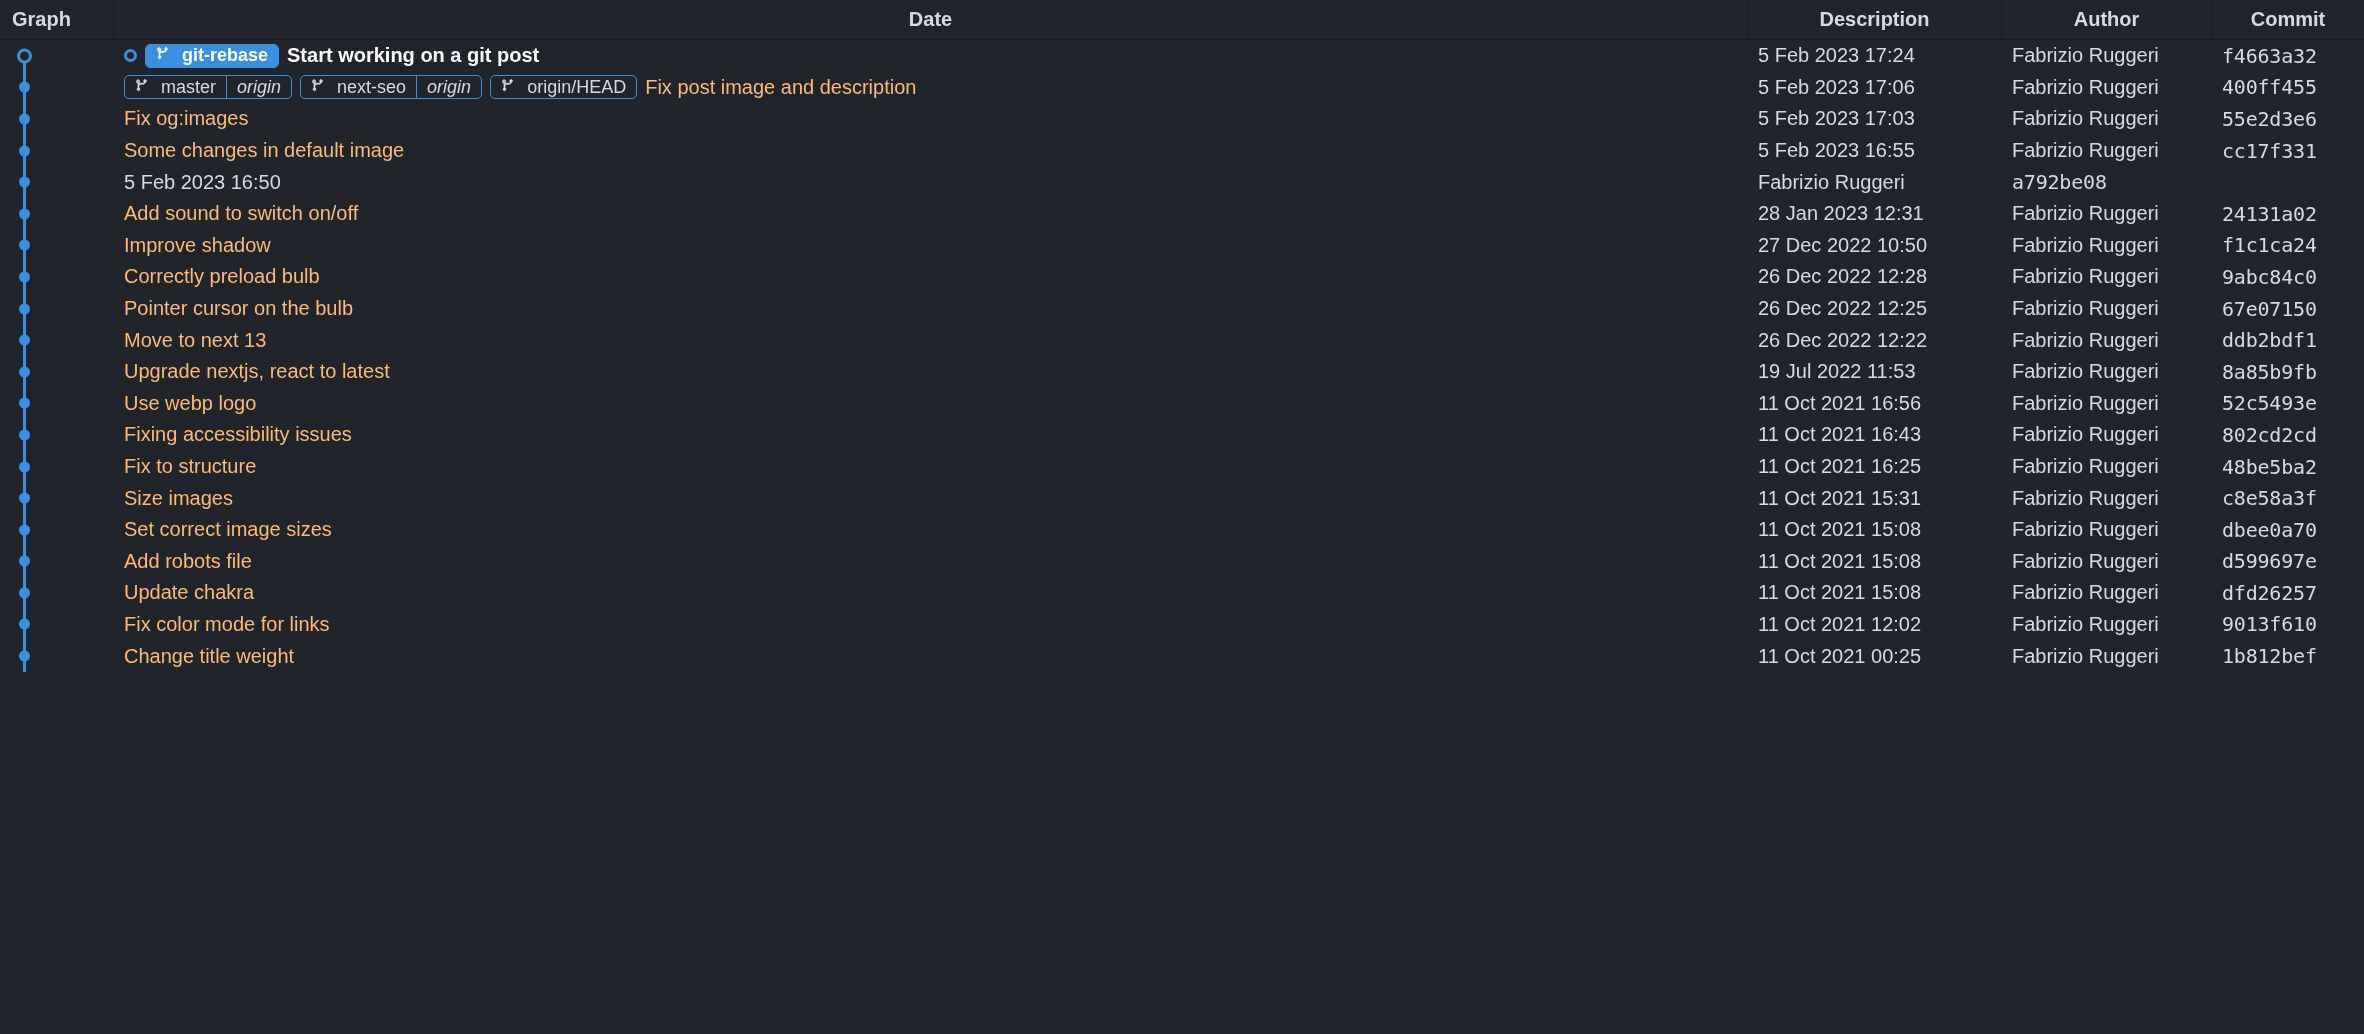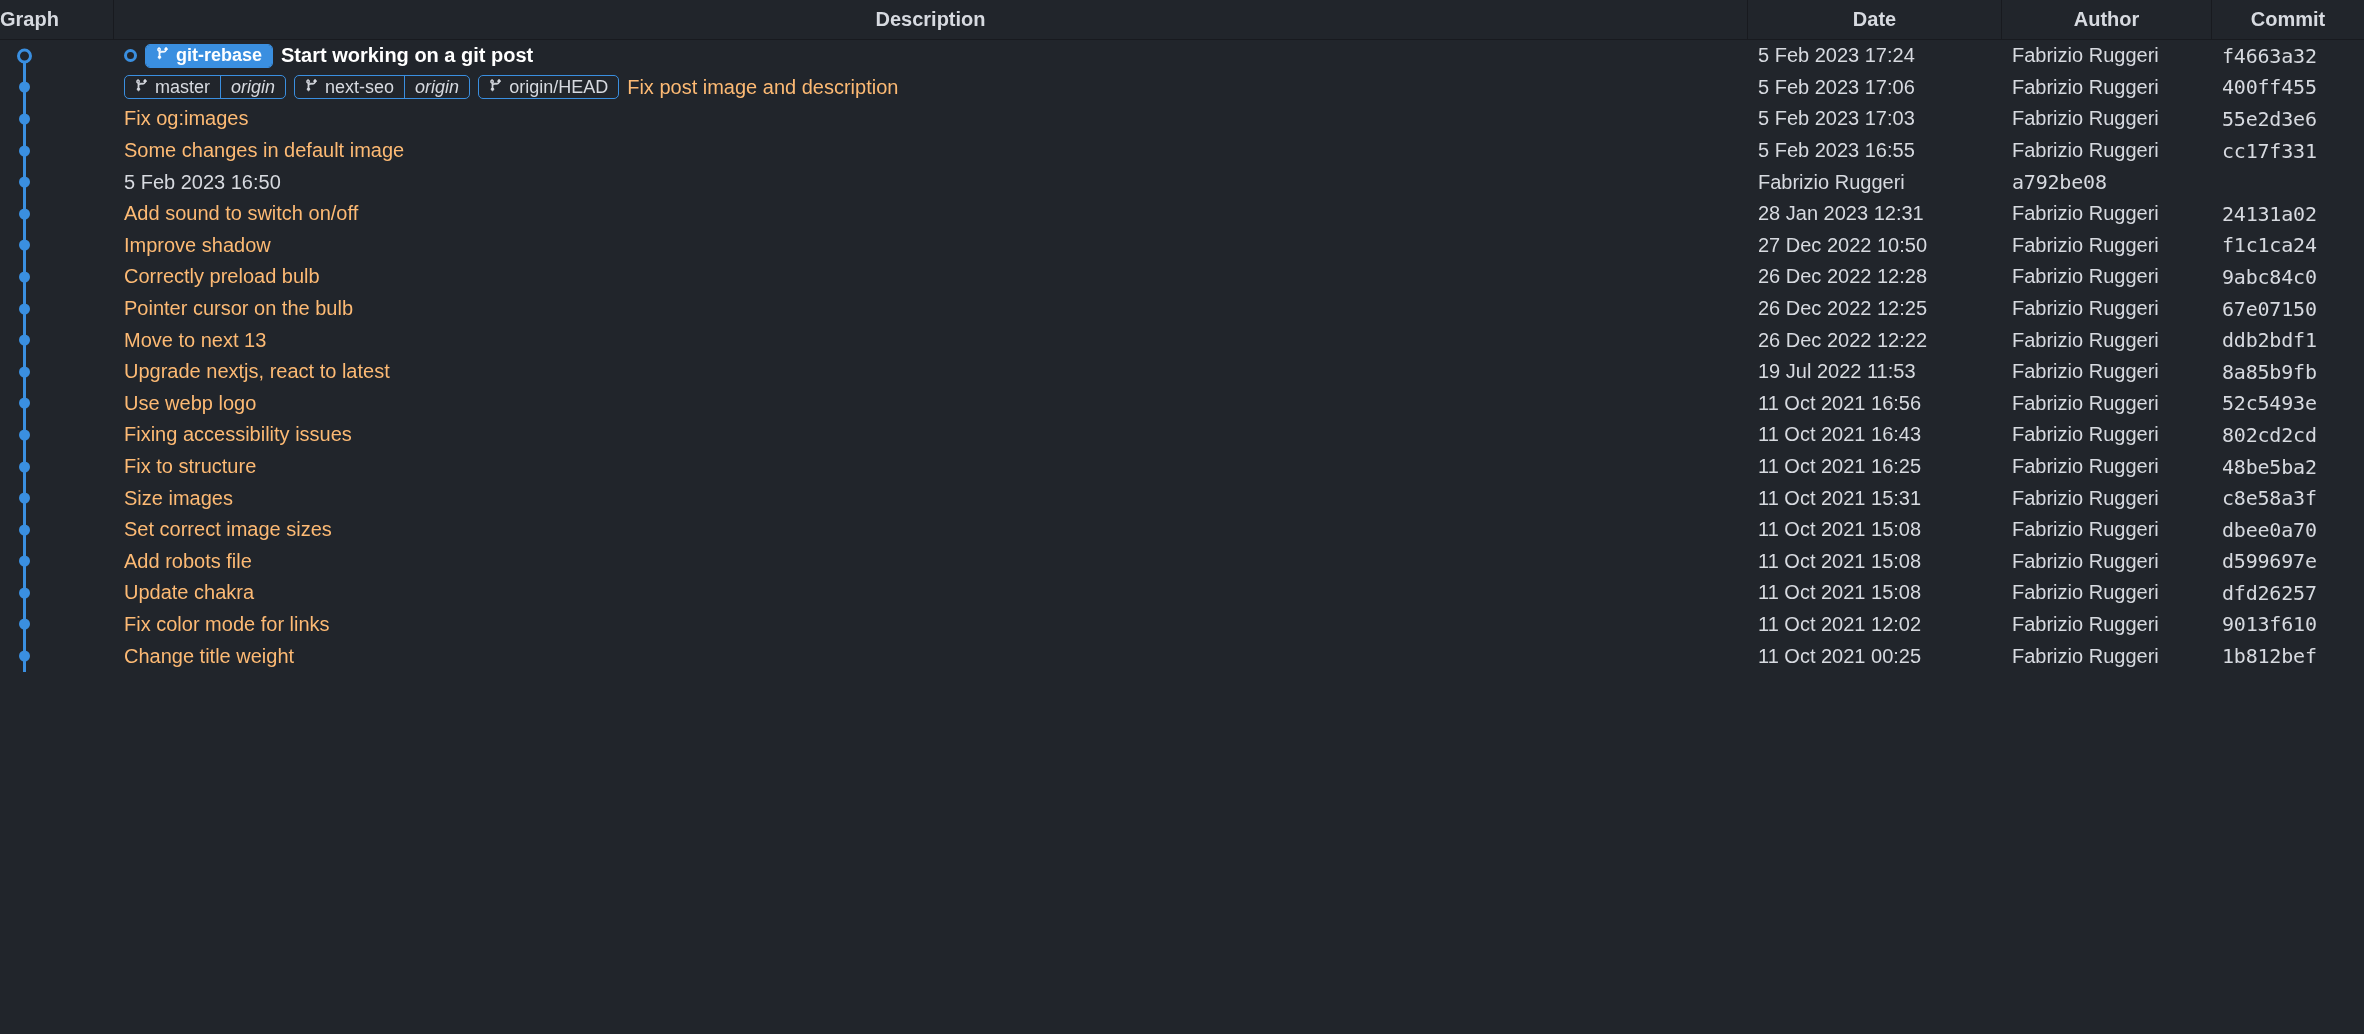--- a/index.html
+++ b/index.html
@@ -20,21 +20,21 @@
     color: #d7dae0;
   }
   .header > div {
     display: flex;
     align-items: center;
     justify-content: center;
     border-right: 1px solid #181a1f;
     padding: 0 10px;
   }
   .header > div:last-child { border-right: none; }
-  .header .graph-h { justify-content: flex-start; padding-left: 0; }
+  .header .graph-h { justify-content: flex-start; padding-left: 12px; }
 
   .rows { position: relative; }
   .row {
     display: grid;
     grid-template-columns: 114px 1634px 254px 210px 152px;
     height: 31.6px;
     align-items: center;
   }
   .row > div { padding: 0 10px; white-space: nowrap; overflow: hidden; }
   .cell-date { font-variant-numeric: tabular-nums; }
@@ -90,39 +90,39 @@
     align-items: center;
     border: 1.5px solid #3a8fe0;
     border-radius: 5px;
     overflow: hidden;
     height: 24px;
     flex-shrink: 0;
   }
   .ref .seg {
     display: inline-flex;
     align-items: center;
-    gap: 6px;
+    gap: 12px;
     padding: 0 10px;
     height: 100%;
     font-size: 18px;
   }
   .ref .seg + .seg { border-left: 1.5px solid #3a8fe0; }
   .ref .seg.filled { background: #3a8fe0; color: #ffffff; font-weight: 600; }
   .ref .seg.remote { font-style: italic; }
   .ref svg { width: 14px; height: 16px; }
   .ref .seg.filled svg path { stroke: #ffffff; fill: #ffffff; }
   .ref .seg svg path { stroke: #d7dae0; fill: #d7dae0; }
 </style>
 </head>
 <body>
 
 <div class="header">
   <div class="graph-h">Graph</div>
+  <div>Date</div>
   <div>Description</div>
-  <div>Date</div>
   <div>Author</div>
   <div>Commit</div>
 </div>
 
 <div class="rows" id="rows">
     <div class="row first">
       <div class="graph-cell">
         <div class="graph-line"></div>
         <div class="graph-node hollow"></div>
       </div>

